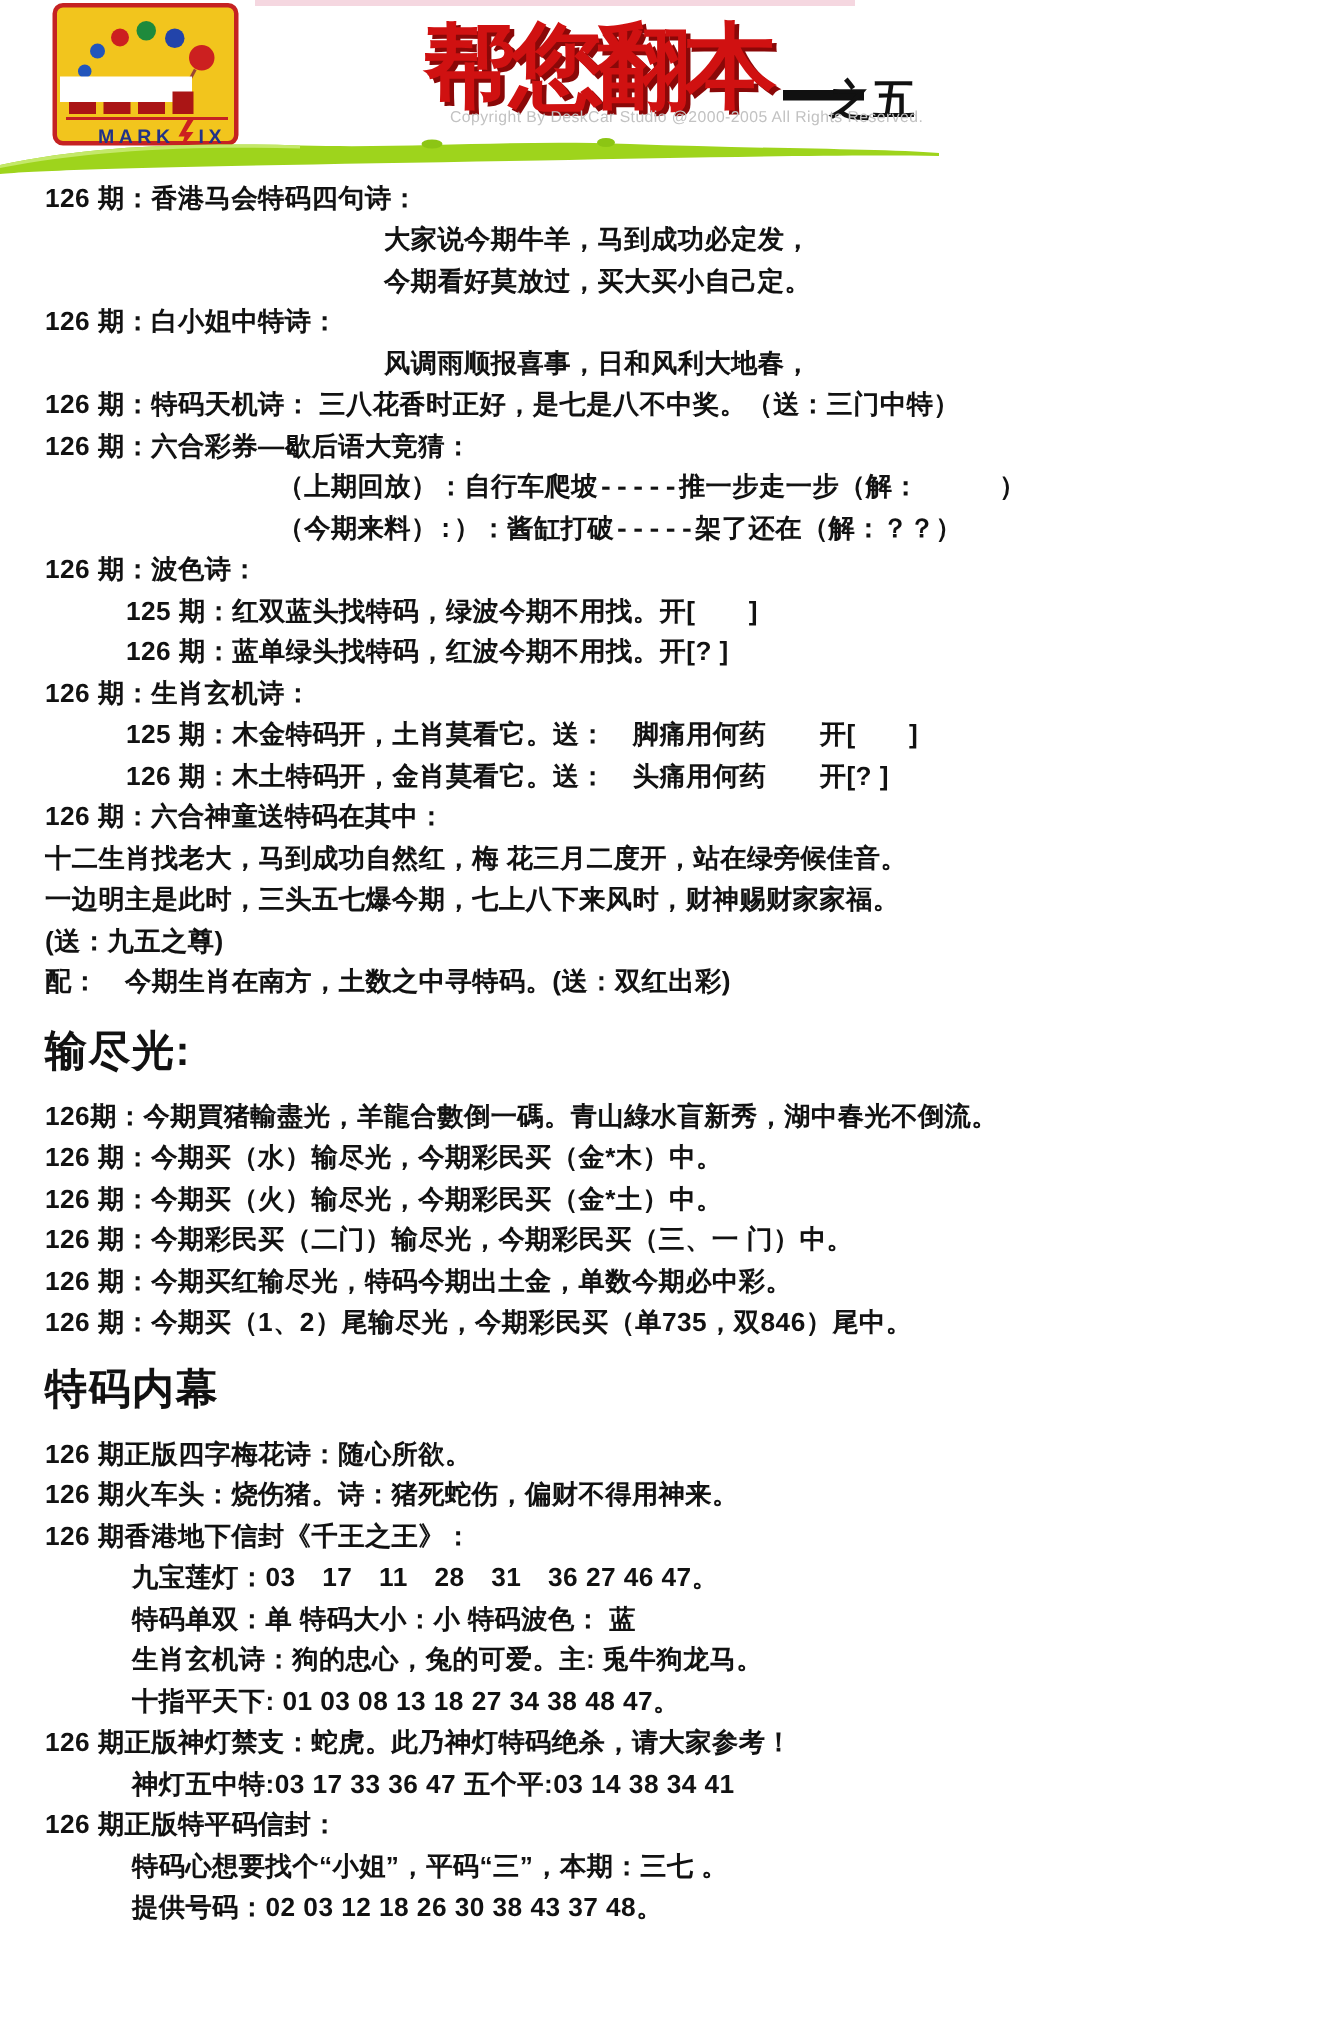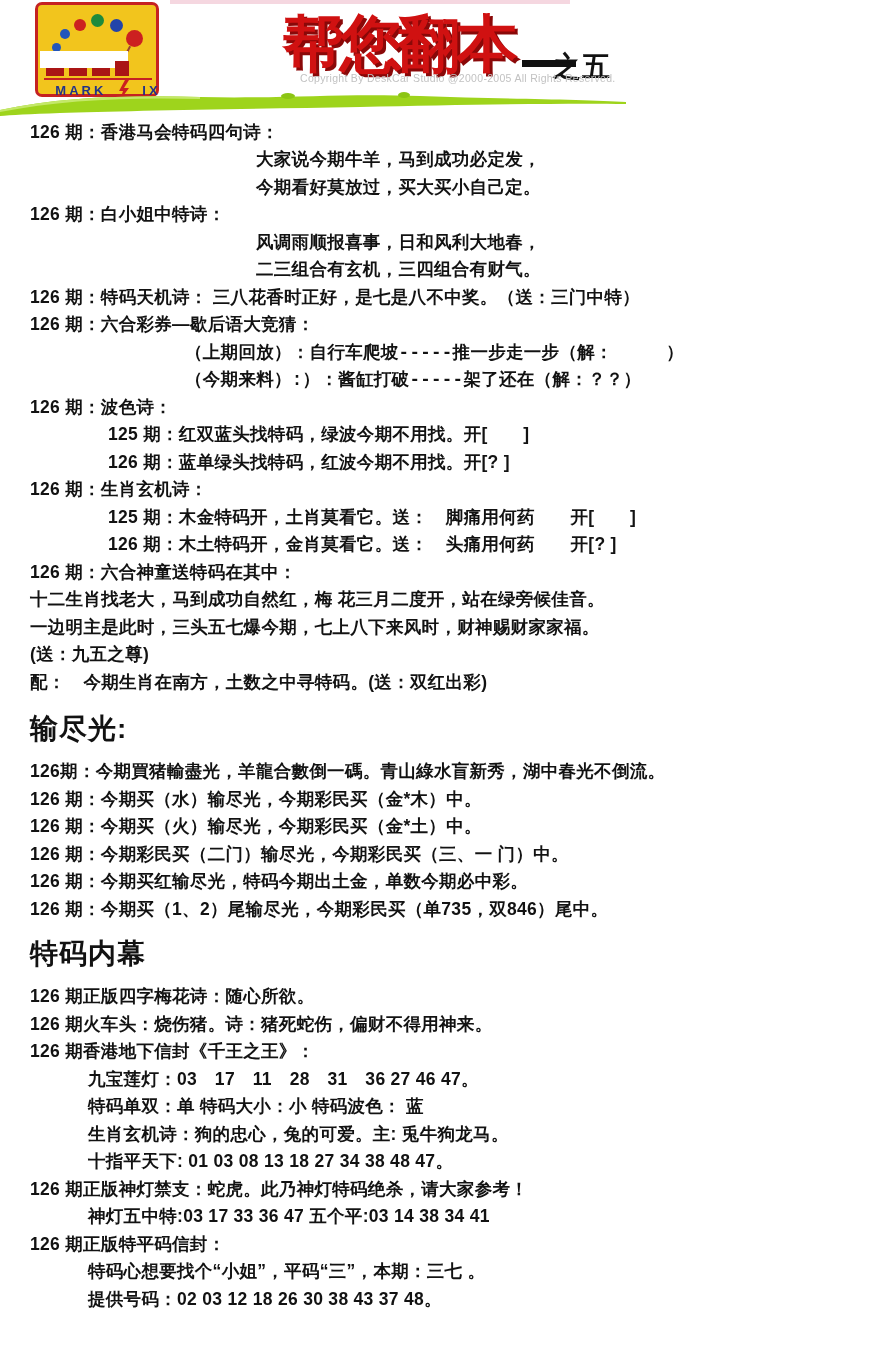--- a/index.html
+++ b/index.html
@@ -24,21 +24,21 @@
   .d6{left:88px;top:25px;width:17px;height:17px;background:#cc2020;}
   .stick{position:absolute;left:86px;top:40px;width:2px;height:22px;background:#994433;transform:rotate(28deg);}
   .white-strip{position:absolute;left:2px;top:46px;width:88px;height:17px;background:#ffffff;}
   .redfrag{position:absolute;background:#aa1515;}
   .rf1{left:8px;top:63px;width:18px;height:8px;}
   .rf2{left:31px;top:63px;width:18px;height:8px;}
   .rf3{left:54px;top:63px;width:18px;height:8px;}
   .rf4{left:77px;top:56px;width:14px;height:15px;}
   .redline{position:absolute;left:6px;top:73px;width:108px;height:2px;background:#c52222;}
   .brandrow{
-    position:absolute;left:0;top:75px;width:140px;display:flex;align-items:center;justify-content:center;gap:12px;
+    position:absolute;left:0;top:75px;width:140px;display:flex;align-items:center;justify-content:center;gap:2px;
   }
   .brandtxt{font-size:13px;font-weight:bold;color:#223388;letter-spacing:3px;}
   .bolt{width:12px;height:20px;display:block;}
   
   .title{
     position:absolute;left:282px;top:2px;width:250px;
     font-family:Liberation Sans, sans-serif;
     font-size:62px;font-weight:bold;color:#d01111;letter-spacing:-4px;white-space:nowrap;
     text-shadow:3px 3px 0 #8a0808;
   }
@@ -57,21 +57,21 @@
     position:absolute;left:0;top:112px;width:880px;padding-top:6px;
     color:#121212;font-weight:bold;
   }
   .line{
     height:27.5px;display:flex;align-items:center;
     font-size:17.5px;letter-spacing:.3px;white-space:pre;
   }
   .main{padding-left:30px;}
   .sub{padding-left:88px;text-align:right;}
   .riddle{padding-left:185px;font-family:Liberation Mono, monospace;}
-  .num{padding-left:108px;}
+  .num{padding-left:84px;}
   .poem{padding-left:256px;}
   .heading{
     height:34px;font-size:28px;letter-spacing:1px;padding-left:30px;
   }
   .h1{margin-top:16px;margin-bottom:12px;}
   .h2{margin-top:14px;margin-bottom:12px;}
 </style>
 </head>
 <body>
 
@@ -113,21 +113,20 @@
     <path d="M0 22 C60 9 130 7 200 9 L200 11 C130 9 60 12 0 24 Z" fill="#c4e86a"></path>
   </svg>
 </div>
 
 <div class="doc" id="doc">
     <div class="line main">126 期：香港马会特码四句诗：</div>
     <div class="line poem">大家说今期牛羊，马到成功必定发，</div>
     <div class="line poem">今期看好莫放过，买大买小自己定。</div>
     <div class="line main">126 期：白小姐中特诗：</div>
     <div class="line poem">风调雨顺报喜事，日和风利大地春，</div>
-    <div class="line poem">二三组合有玄机，三四组合有财气。</div>
     <div class="line main">126 期：特码天机诗： 三八花香时正好，是七是八不中奖。（送：三门中特）</div>
     <div class="line main">126 期：六合彩券—歇后语大竞猜：</div>
     <div class="line riddle">（上期回放）：自行车爬坡-----推一步走一步（解：　　　）</div>
     <div class="line riddle">（今期来料）:）：酱缸打破-----架了还在（解：？？）</div>
     <div class="line main">126 期：波色诗：</div>
     <div class="line num">125 期：红双蓝头找特码，绿波今期不用找。开[　　]</div>
     <div class="line num">126 期：蓝单绿头找特码，红波今期不用找。开[? ]</div>
     <div class="line main">126 期：生肖玄机诗：</div>
     <div class="line num">125 期：木金特码开，土肖莫看它。送：　脚痛用何药　　开[　　]</div>
     <div class="line num">126 期：木土特码开，金肖莫看它。送：　头痛用何药　　开[? ]</div>

